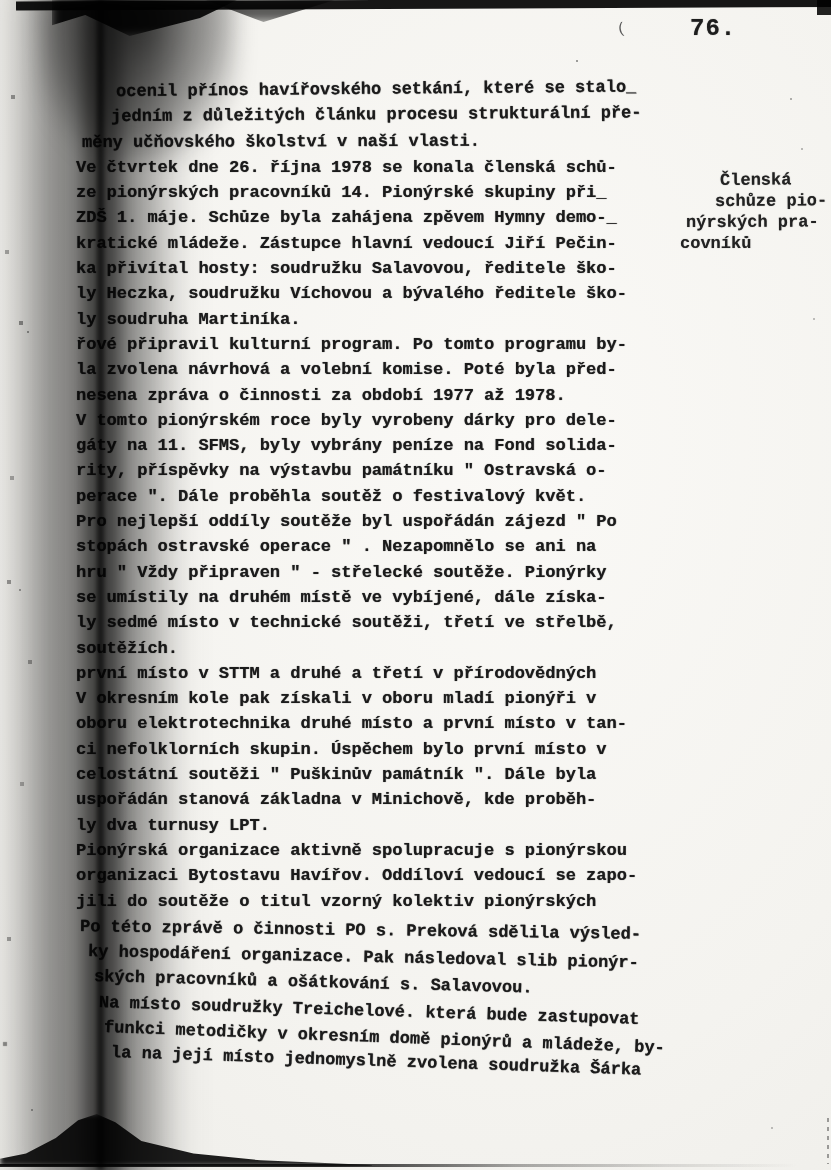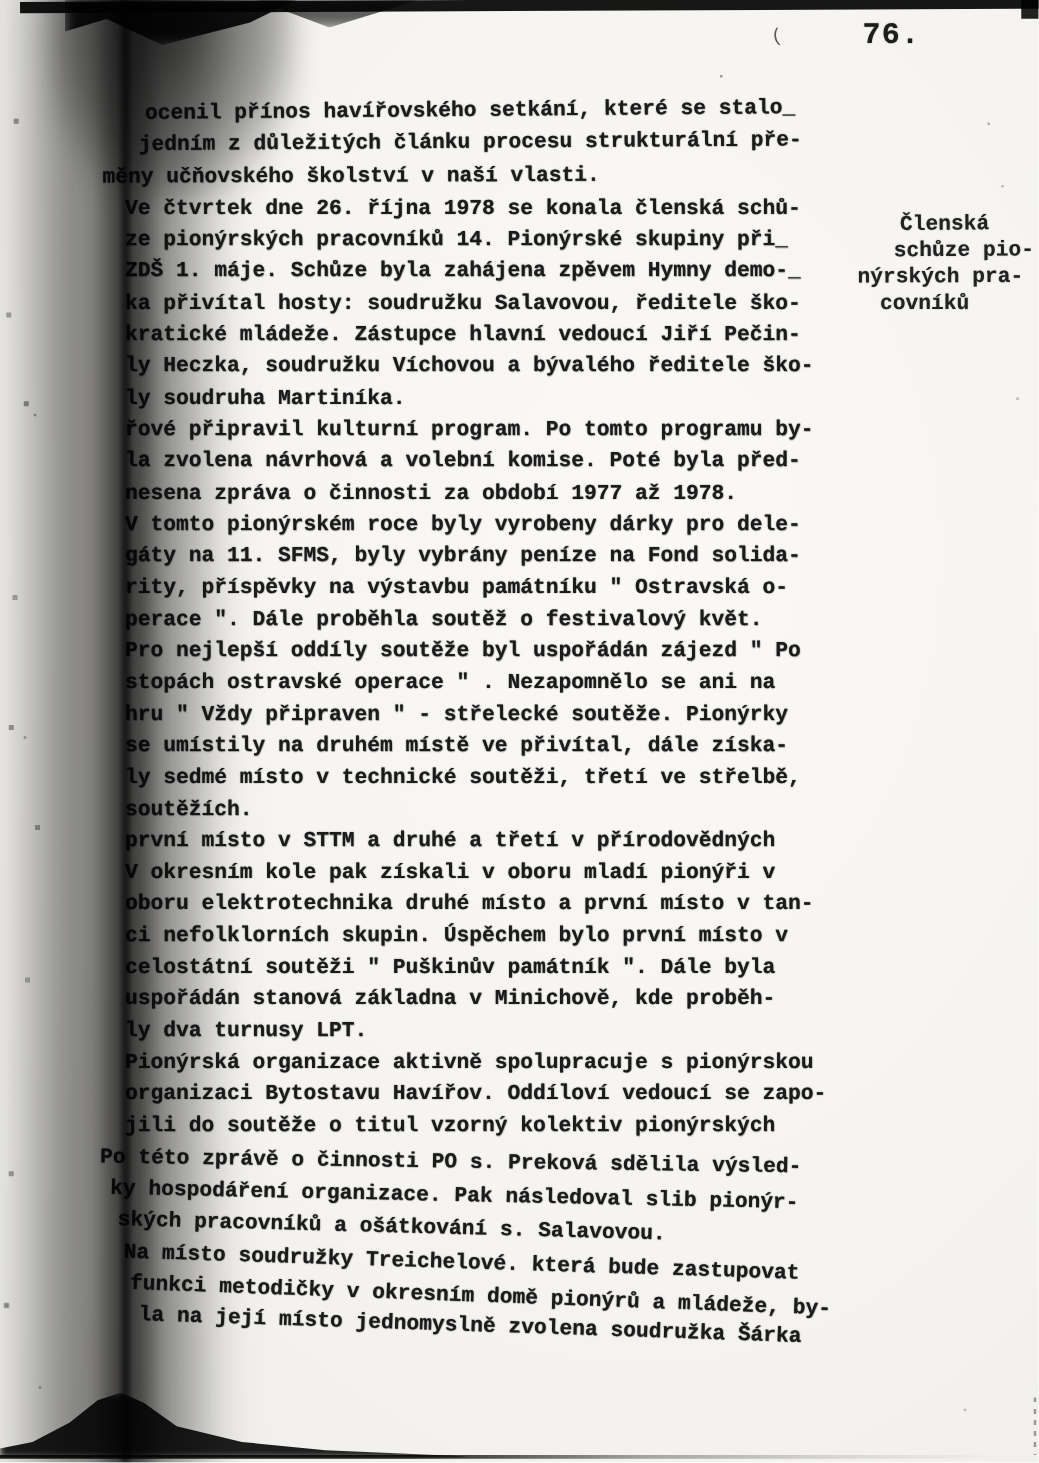--- a/index.html
+++ b/index.html
@@ -11,21 +11,21 @@
       radial-gradient(ellipse at 62% 38%, #faf9f6 0%, #f4f3ef 62%, #eeede9 100%);
     font-family:"Liberation Mono","DejaVu Sans Mono",monospace;
   }
   
   .body-text{
     position:absolute; left:76px; top:79px; z-index:1;
     font-size:17px; line-height:25.3px; font-weight:700;
     color:#1b1b1b;
     text-shadow:0 0 1px rgba(25,25,25,.65), .4px .4px .6px rgba(25,25,25,.3);
   }
-  .line{white-space:pre; height:25.3px; transform-origin:left center;margin-left:24px;}
+  .line{white-space:pre; height:25.3px; transform-origin:left center;}
   
   .l0{margin-left:40px; transform:rotate(-.5deg);}
   .l1{margin-left:35px; transform:rotate(-.4deg);}
   .l2{margin-left:6px;  transform:rotate(-.2deg);}
   .l35{margin-left:4px;  transform:rotate(.8deg);}
   .l36{margin-left:12px; transform:rotate(1.2deg);}
   .l37{margin-left:18px; transform:rotate(1.5deg);}
   .l38{margin-left:23px; transform:rotate(1.8deg);}
   .l39{margin-left:28px; transform:rotate(2.1deg);}
   .l40{margin-left:35px; transform:rotate(1.9deg);}
@@ -131,24 +131,24 @@
       <div class="line l1">jedním z důležitých článku procesu strukturální pře-</div>
 
       <div class="line l2">měny učňovského školství v naší vlasti.</div>
 
       <div class="line l3">Ve čtvrtek dne 26. října 1978 se konala členská schů-</div>
 
       <div class="line l4">ze pionýrských pracovníků 14. Pionýrské skupiny při_</div>
 
       <div class="line l5">ZDŠ 1. máje. Schůze byla zahájena zpěvem Hymny demo-_</div>
 
+      <div class="line l6">kratické mládeže. Zástupce hlavní vedoucí Jiří Pečin-</div>
+
       <div class="line l7">ka přivítal hosty: soudružku Salavovou, ředitele ško-</div>
 
-      <div class="line l6">kratické mládeže. Zástupce hlavní vedoucí Jiří Pečin-</div>
-
       <div class="line l8">ly Heczka, soudružku Víchovou a bývalého ředitele ško-</div>
 
       <div class="line l9">ly soudruha Martiníka.</div>
 
 
       <div class="line l11">řové připravil kulturní program. Po tomto programu by-</div>
 
       <div class="line l12">la zvolena návrhová a volební komise. Poté byla před-</div>
 
       <div class="line l13">nesena zpráva o činnosti za období 1977 až 1978.</div>
@@ -160,21 +160,21 @@
       <div class="line l16">rity, příspěvky na výstavbu památníku " Ostravská o-</div>
 
       <div class="line l17">perace ". Dále proběhla soutěž o festivalový květ.</div>
 
       <div class="line l18">Pro nejlepší oddíly soutěže byl uspořádán zájezd " Po</div>
 
       <div class="line l19">stopách ostravské operace " . Nezapomnělo se ani na</div>
 
       <div class="line l20">hru " Vždy připraven " - střelecké soutěže. Pionýrky</div>
 
-      <div class="line l21">se umístily na druhém místě ve přivítal, dále získa-</div>
+      <div class="line l21">se umístily na druhém místě ve vybíjené, dále získa-</div>
 
       <div class="line l22">ly sedmé místo v technické soutěži, třetí ve střelbě,</div>
 
       <div class="line l24">soutěžích.</div>
 
       <div class="line l23">první místo v STTM a druhé a třetí v přírodovědných</div>
 
       <div class="line l25">V okresním kole pak získali v oboru mladí pionýři v</div>
 
       <div class="line l26">oboru elektrotechnika druhé místo a první místo v tan-</div>

